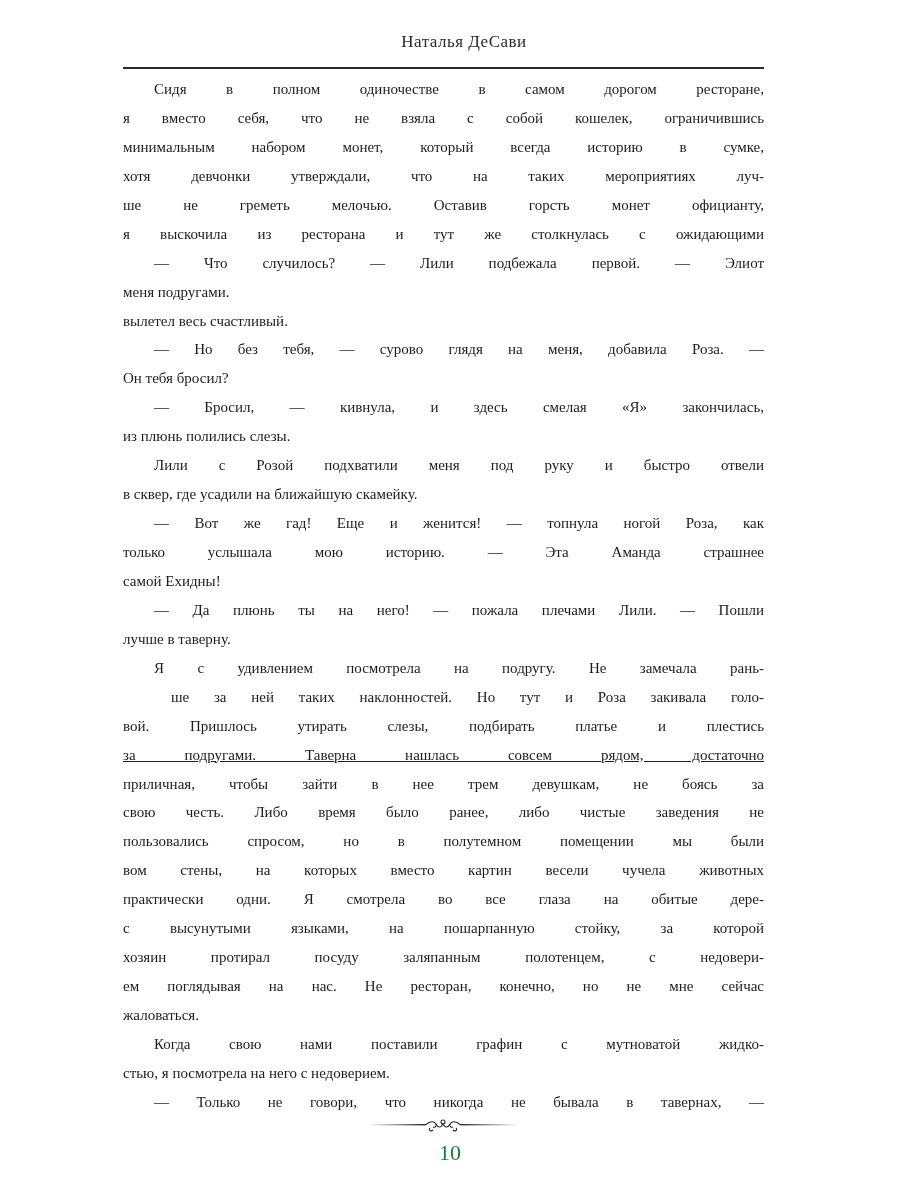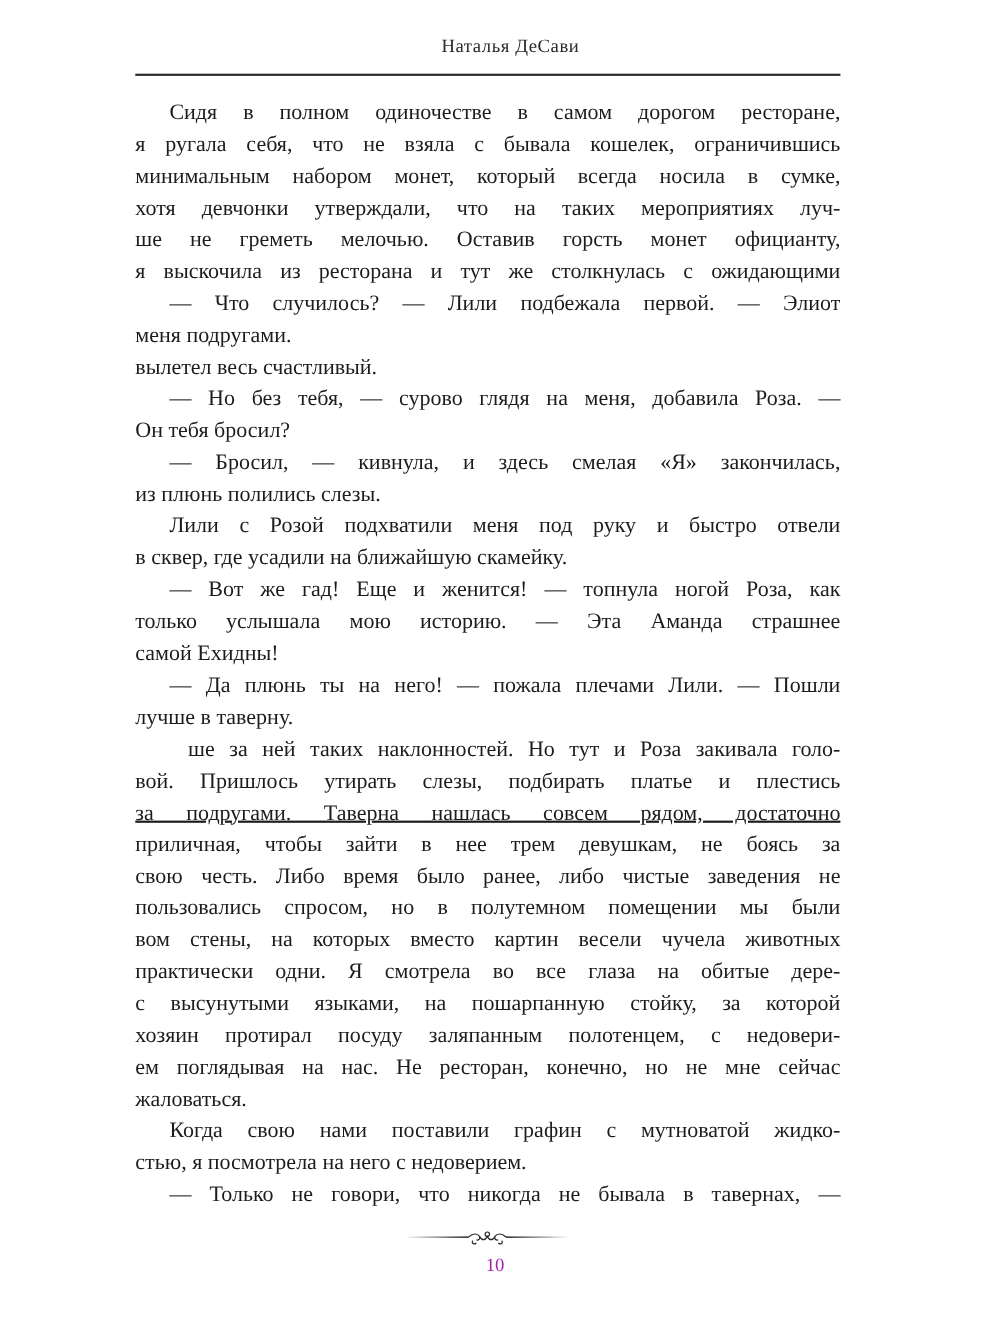--- a/index.html
+++ b/index.html
@@ -30,23 +30,23 @@
       position: absolute;
       left: 123px;
       width: 641px;
       top: 67px;
       height: 1.5px;
       background: #2a2a2a;
     }
     .text-block {
       position: absolute;
       left: 123px;
-      top: 88px;
+      top: 75px;
       width: 641px;
-      font-size: 20px;
+      font-size: 15px;
       line-height: 28.95px;
       text-align: justify;
     }
     .line {
       display: block;
       white-space: nowrap;
       text-align: justify;
       text-align-last: justify;
       height: 28.95px;
       overflow: visible;
@@ -63,51 +63,52 @@
       top: 1118px;
       width: 150px;
       height: 16px;
     }
     .page-number {
       position: absolute;
       left: 0;
       width: 900px;
       top: 1140px;
       text-align: center;
-      font-size: 17px;
-      color: #a21caf;
+      font-size: 22px;
+      color: #15803d;
     }
   </style>
 </head>
 <body>
 
 <div class="running-head">Наталья ДеСави</div>
 <div class="head-rule"></div>
 
 <div class="text-block" id="text-block">
     <span class="line indent" style="word-spacing: 0px;">Сидя в полном одиночестве в самом дорогом ресторане,</span>
-    <span class="line" style="word-spacing: 0px;">я ругала себя, что не взяла с бывала кошелек, ограничившись</span>
-    <span class="line" style="word-spacing: 0px;">минимальным набором монет, который всегда носила в сумке,</span>
+    <span class="line" style="word-spacing: 0px;">я вместо себя, что не взяла с собой кошелек, ограничившись</span>
+    <span class="line" style="word-spacing: 0px;">минимальным набором монет, который всегда историю в сумке,</span>
     <span class="line" style="word-spacing: 0px;">хотя девчонки утверждали, что на таких мероприятиях луч-</span>
     <span class="line" style="word-spacing: 0px;">ше не греметь мелочью. Оставив горсть монет официанту,</span>
     <span class="line" style="word-spacing: 0px;">я выскочила из ресторана и тут же столкнулась с ожидающими</span>
     <span class="line indent" style="word-spacing: 0px;">— Что случилось? — Лили подбежала первой. — Элиот</span>
     <span class="line last">меня подругами.</span>
     <span class="line last">вылетел весь счастливый.</span>
     <span class="line indent" style="word-spacing: 0px;">— Но без тебя, — сурово глядя на меня, добавила Роза. —</span>
     <span class="line last">Он тебя бросил?</span>
     <span class="line indent" style="word-spacing: 0px;">— Бросил, — кивнула, и здесь смелая «Я» закончилась,</span>
     <span class="line last">из плюнь полились слезы.</span>
     <span class="line indent" style="word-spacing: 0px;">Лили с Розой подхватили меня под руку и быстро отвели</span>
     <span class="line last">в сквер, где усадили на ближайшую скамейку.</span>
     <span class="line indent" style="word-spacing: 0px;">— Вот же гад! Еще и женится! — топнула ногой Роза, как</span>
     <span class="line" style="word-spacing: 0px;">только услышала мою историю. — Эта Аманда страшнее</span>
     <span class="line last">самой Ехидны!</span>
     <span class="line indent" style="word-spacing: -0.352273px;">— Да плюнь ты на него! — пожала плечами Лили. — Пошли</span>
     <span class="line last">лучше в таверну.</span>
+    <span class="line indent" style="word-spacing: 0px;">Я с удивлением посмотрела на подругу. Не замечала рань-</span>
     <span class="line" style="word-spacing: 0px; margin-left: 48px;">ше за ней таких наклонностей. Но тут и Роза закивала голо-</span>
     <span class="line" style="word-spacing: 0px;">вой. Пришлось утирать слезы, подбирать платье и плестись</span>
     <span class="line" style="word-spacing: 0px; text-decoration: underline;">за подругами. Таверна нашлась совсем рядом, достаточно</span>
     <span class="line" style="word-spacing: 0px;">приличная, чтобы зайти в нее трем девушкам, не боясь за</span>
     <span class="line" style="word-spacing: 0px;">свою честь. Либо время было ранее, либо чистые заведения не</span>
     <span class="line" style="word-spacing: 0px;">пользовались спросом, но в полутемном помещении мы были</span>
     <span class="line" style="word-spacing: 0px;">вом стены, на которых вместо картин весели чучела животных</span>
     <span class="line" style="word-spacing: 0px;">практически одни. Я смотрела во все глаза на обитые дере-</span>
     <span class="line" style="word-spacing: 0px;">с высунутыми языками, на пошарпанную стойку, за которой</span>
     <span class="line" style="word-spacing: 0px;">хозяин протирал посуду заляпанным полотенцем, с недовери-</span>

